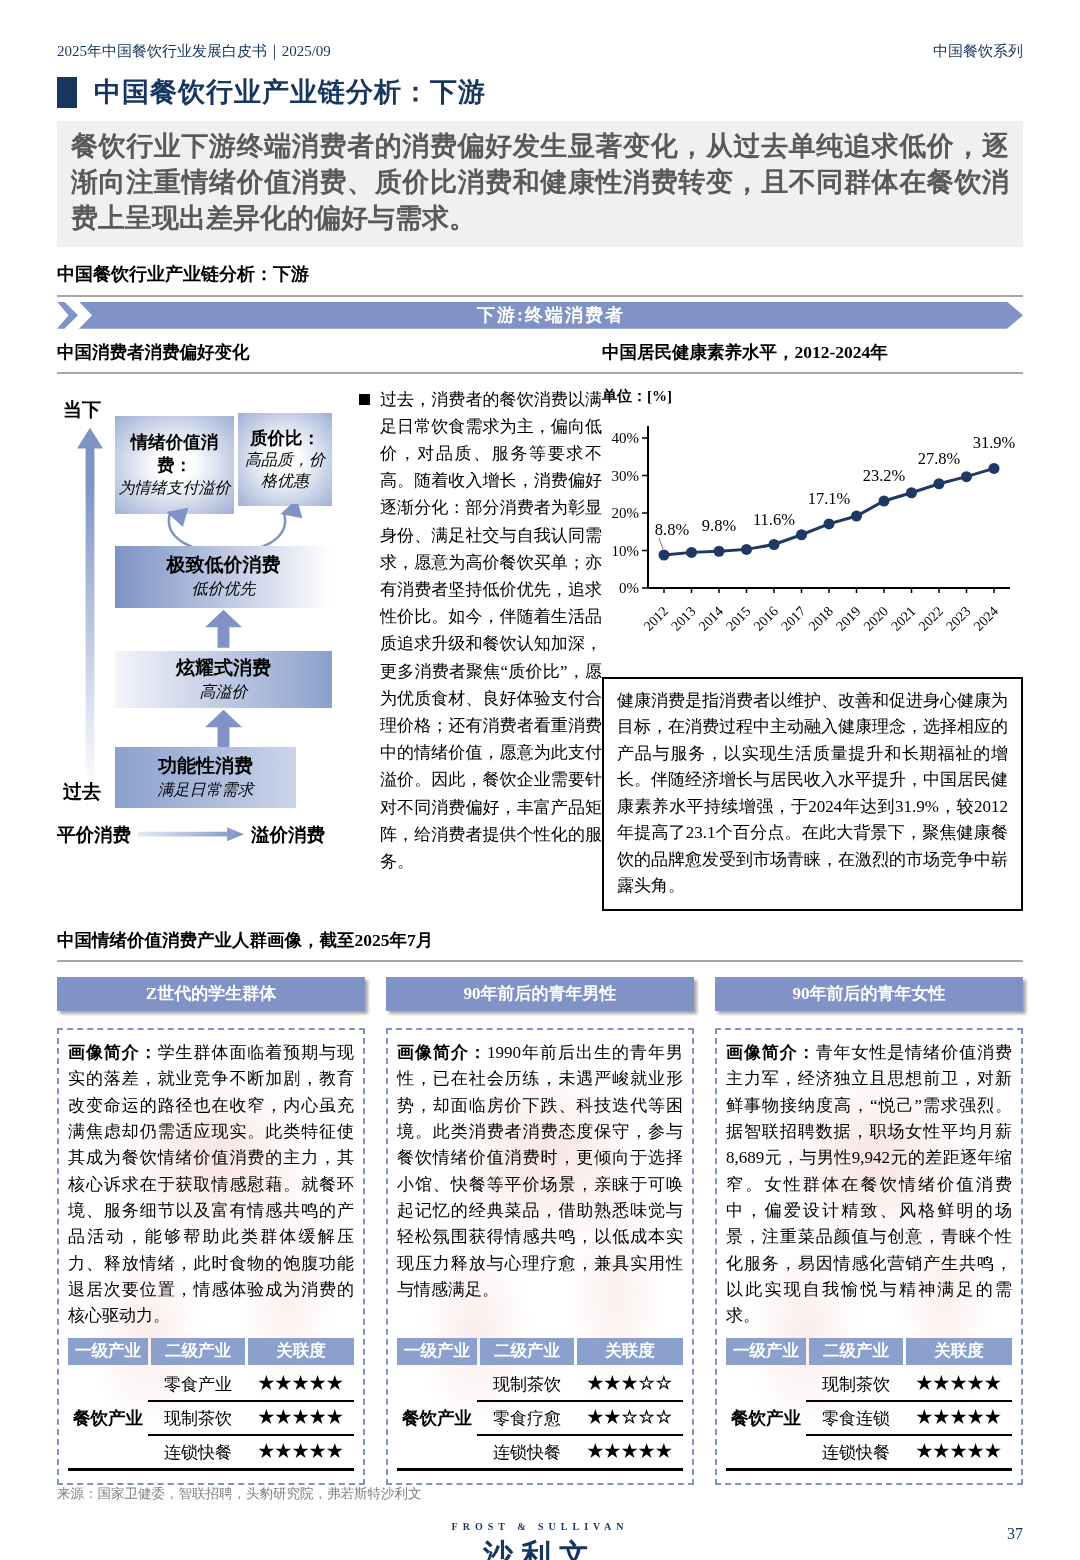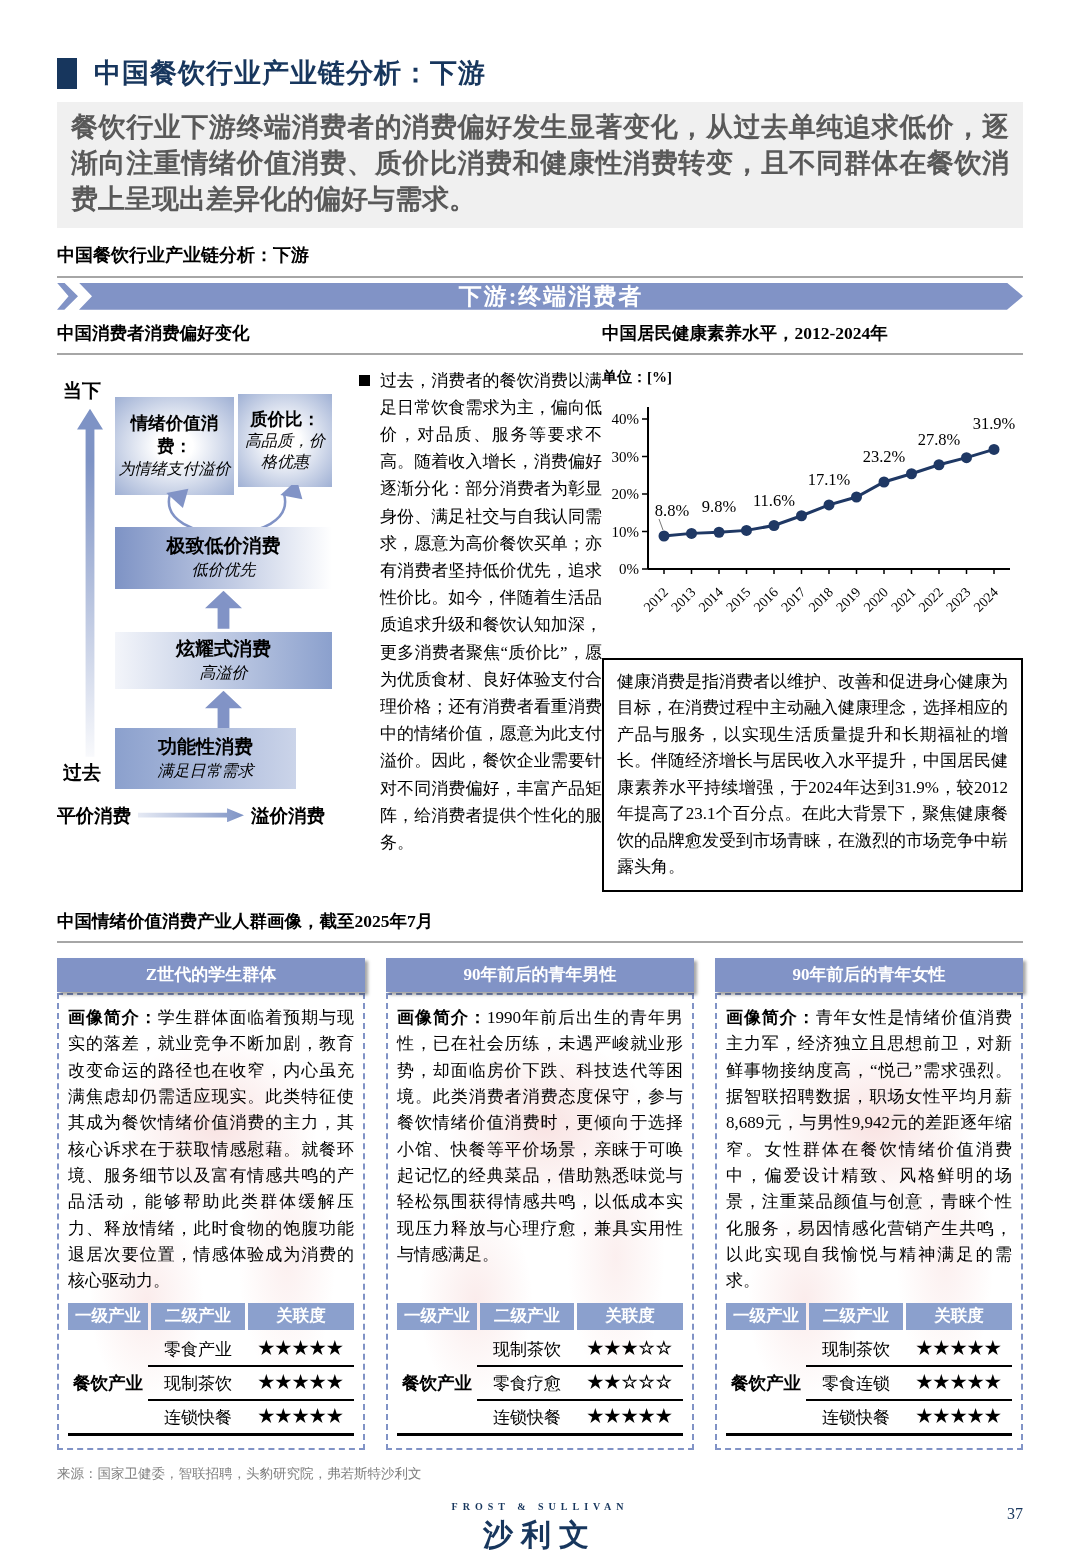--- a/index.html
+++ b/index.html
@@ -19,21 +19,21 @@
   .summary { margin-top:11px; background:#F0F0F0; padding:8px 14px 10px; font-size:27px;
     font-weight:bold; color:#595959; line-height:1.33; text-align:justify; }
   
   .section-label { margin-top:15px; font-size:18px; font-weight:bold; }
   .rule { border:none; border-top:2px solid #A6A6A6; margin:9px 0 5px; }
   
   .banner { display:flex; height:27px; margin:3px 0 11px; }
   .banner-chev { width:21px; flex:none; background:#8193C6;
     clip-path:polygon(0 0,35% 0,100% 50%,35% 100%,0 100%,55% 50%); }
   .banner-band { flex:1; margin-left:1px; background:#8193C6; color:#fff; font-weight:bold;
-    font-size:23px; letter-spacing:2px; display:flex; align-items:center; justify-content:center;
+    font-size:18px; letter-spacing:2px; display:flex; align-items:center; justify-content:center;
     clip-path:polygon(0 0,calc(100% - 16px) 0,100% 50%,calc(100% - 16px) 100%,0 100%,13px 50%); }
   
   .col-titles { display:flex; }
   .col-title { font-size:17.5px; font-weight:bold; padding-bottom:8px; border-bottom:2px solid #A6A6A6; }
   .col-title.left  { width:545px; }
   .col-title.right { width:421px; }
   
   .main-row { display:flex; margin-top:12px; min-height:500px; }
   .left-group { width:545px; display:flex; flex:none;gap:26px; }
   
@@ -80,21 +80,21 @@
     line-height:1.56; text-align:justify; }
   svg { font-family:"Liberation Serif", serif; }
   
   .profiles-title { font-size:17.5px; font-weight:bold; margin-top:17px; padding-bottom:8px;
     border-bottom:2px solid #A6A6A6; }
   .cards { display:flex; gap:21px; margin-top:15px; }
   .card { width:308px; display:flex; flex-direction:column; }
   .card-header { background:#8193C6; color:#fff; font-weight:bold; font-size:17px;
     text-align:center; padding:5px 0 6px; box-shadow:3px 3px 3px rgba(0,0,0,0.35);
     position:relative; z-index:1; }
-  .card-body { border:2px dashed #8193C6; margin-top:1px; padding:10px 9px 12px; flex:1;
+  .card-body { border:2px dashed #8193C6; margin-top:17px; padding:10px 9px 12px; flex:1;
     display:flex; flex-direction:column; position:relative; min-height:438px; }
   .card-body::before { content:""; position:absolute; inset:6px; pointer-events:none;
     background:
       radial-gradient(closest-side at 52% 28%, rgba(214,80,76,0.16), transparent 72%),
       radial-gradient(closest-side at 28% 68%, rgba(214,80,76,0.11), transparent 70%),
       radial-gradient(closest-side at 76% 58%, rgba(214,80,76,0.09), transparent 70%); }
   .intro { margin:0; font-size:17px; line-height:1.55; text-align:justify; position:relative; }
   .intro b { font-weight:bold; }
   
   .ptable { margin-top:auto; position:relative; padding-top:8px; }
@@ -103,32 +103,36 @@
     text-align:center; padding:2px 0 3px; }
   .tbody { display:grid; grid-template-columns:80px 1fr 106px; border-bottom:3px solid #000; }
   .tprimary { grid-column:1; grid-row:1 / 4; display:flex; align-items:center;
     justify-content:center; font-weight:bold; font-size:17.5px; }
   .tname  { grid-column:2; text-align:center; font-size:17px; padding:5px 0 4px;
     border-bottom:2px solid #000; }
   .tstars { grid-column:3; text-align:center; font-size:18px; font-weight:bold;
     letter-spacing:1px; padding:4px 0 3px; border-bottom:2px solid #000; }
   .tname.last, .tstars.last { border-bottom:none; }
   
-  .source { margin-top:15px; font-size:13.5px; color:#7F7F7F; }
+  .source { font-size:13.5px; color:#7F7F7F; }
   .footer { position:relative; margin-top:18px; display:flex; justify-content:center; }
   .logo { text-align:center; color:#17365D; }
   .logo-top  { font-size:10px; letter-spacing:5px; font-weight:bold; }
   .logo-main { font-size:30px; font-weight:bold; letter-spacing:8px; margin-top:3px; }
   .page-num { position:absolute; right:0; top:4px; font-size:16px; color:#17365D; }
 </style>
 </head>
 <body>
 
 <div class="page">
 
+  <div class="doc-header">
+    <span>2025年中国餐饮行业发展白皮书｜2025/09</span>
+    <span>中国餐饮系列</span>
+  </div>
 
   <div class="page-title">
     <span class="title-square"></span>
     <span class="title-text">中国餐饮行业产业链分析：下游</span>
   </div>
 
   <div class="summary">餐饮行业下游终端消费者的消费偏好发生显著变化，从过去单纯追求低价，逐渐向注重情绪价值消费、质价比消费和健康性消费转变，且不同群体在餐饮消费上呈现出差异化的偏好与需求。</div>
 
   <div class="section-label">中国餐饮行业产业链分析：下游</div>
   <hr class="rule">

